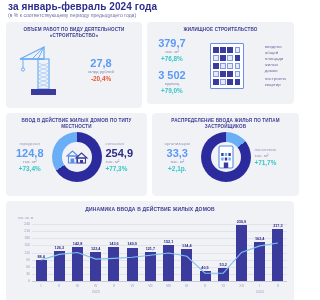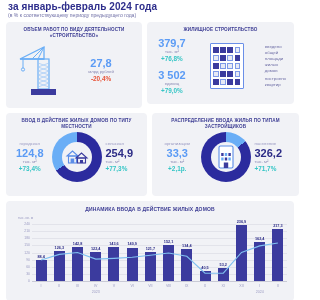--- a/index.html
+++ b/index.html
@@ -240,21 +240,20 @@
               <rect x="10.4" y="8" width="2.4" height="3" fill="#3b3b9e"></rect>
               <rect x="3.2" y="12.5" width="2.4" height="3" fill="#6aaef6"></rect>
               <rect x="6.8" y="12.5" width="2.4" height="3" fill="#3b3b9e"></rect>
               <rect x="10.4" y="12.5" width="2.4" height="3" fill="#6aaef6"></rect>
               <rect x="5.8" y="17.5" width="4.4" height="5.5" fill="#3b3b9e"></rect>
             </svg>
           </div>
         </div>
         <div class="side r">
           <div class="cat">население</div>
-          <div class="big-dark">326,2</div>
           <div class="unit">тыс. м²</div>
           <div class="pct-pos">+71,7%</div>
         </div>
       </div>
     </div>
   </div>
 
   <div class="chart-card">
     <div class="chart-title">ДИНАМИКА ВВОДА В ДЕЙСТВИЕ ЖИЛЫХ ДОМОВ</div>
     <div class="chart-area" id="chart-area">

